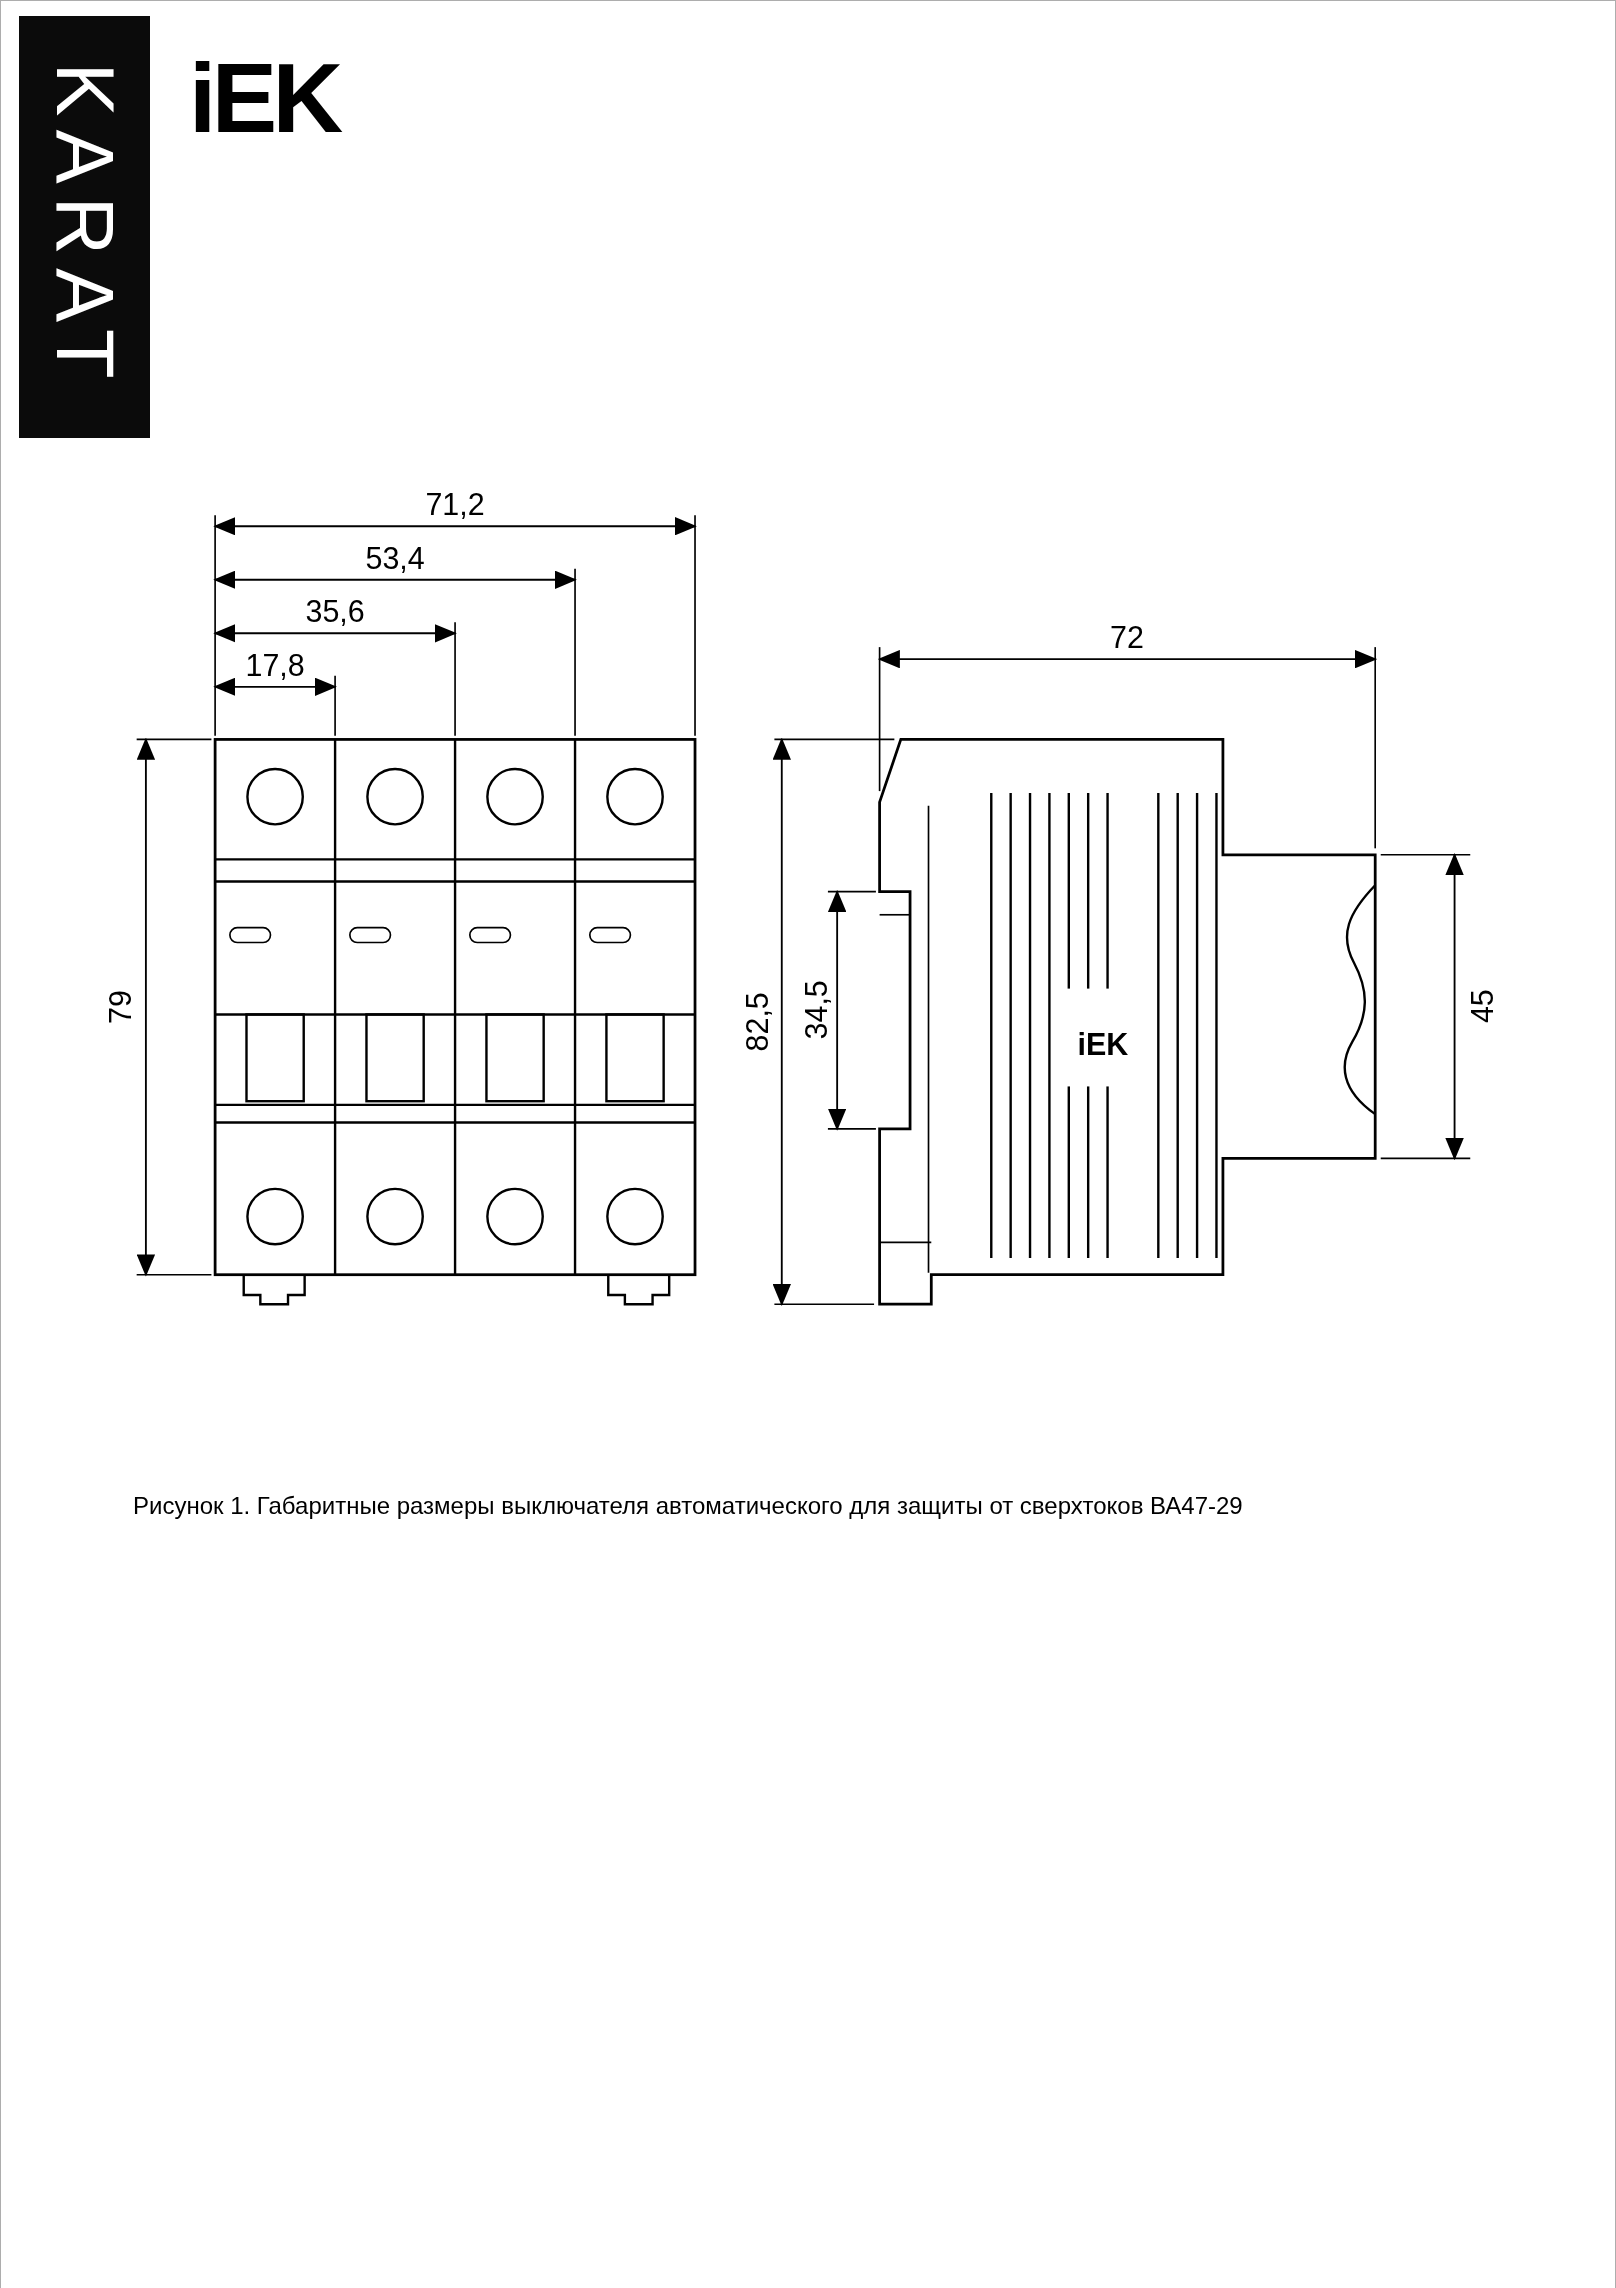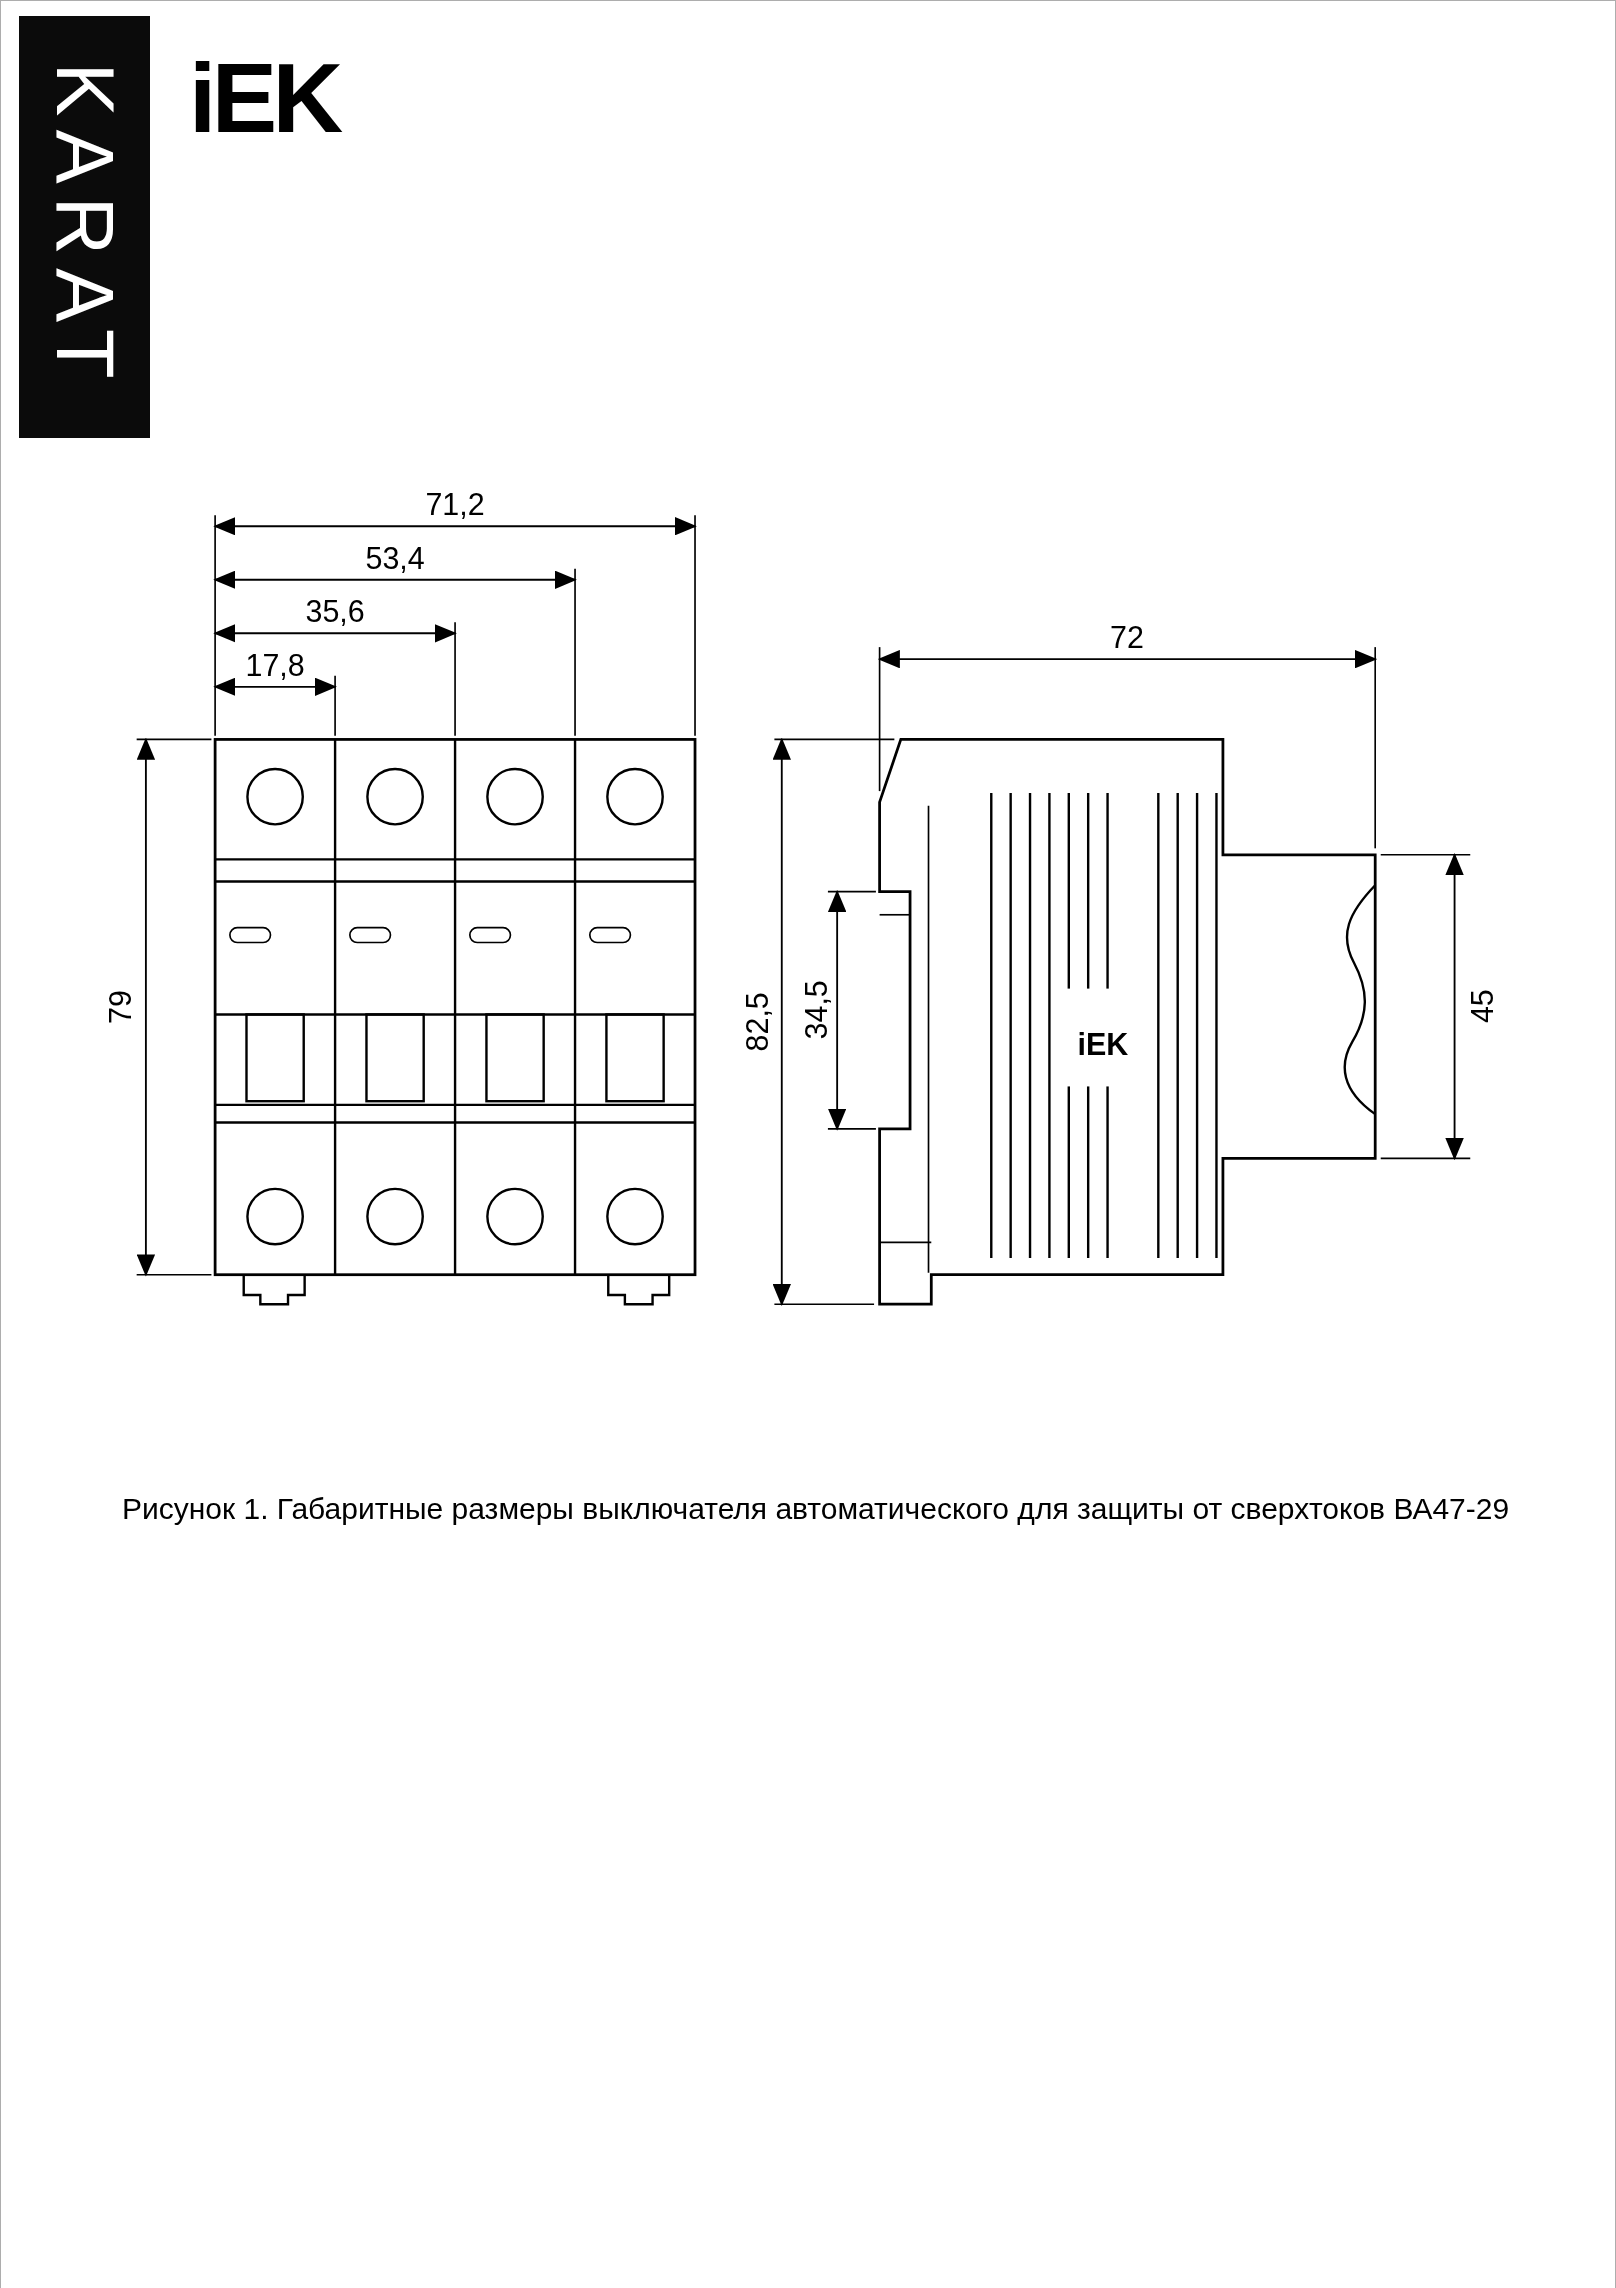--- a/index.html
+++ b/index.html
@@ -11,21 +11,21 @@
   .karat{position:absolute;left:17.5px;top:14.8px;width:131px;height:422px;background:#0b0b0b;}
   .karat span{
     position:absolute;top:50%;left:50%;
     transform:translate(-50%,-50%) rotate(90deg);
     color:#fff;font-size:81px;font-weight:400;letter-spacing:13px;white-space:nowrap;
   }
   .logo{
     position:absolute;left:188px;top:48px;
     font-size:98px;font-weight:bold;letter-spacing:-4.6px;line-height:1;
   }
-  .caption{position:absolute;left:121px;top:1491px;font-size:30px;}
+  .caption{position:absolute;left:132px;top:1491px;font-size:24px;}
   svg.drawing{position:absolute;left:0;top:0;}
   svg text{font-family:"Liberation Sans",sans-serif;font-size:33px;fill:#000;}
   .outline{fill:#fff;stroke:#000;stroke-width:3;}
   .thick{stroke:#000;stroke-width:2.6;fill:none;}
   .thin{stroke:#000;stroke-width:1.8;fill:none;}
   .dim{stroke:#000;stroke-width:2;fill:none;}
 </style>
 </head>
 <body>
 

